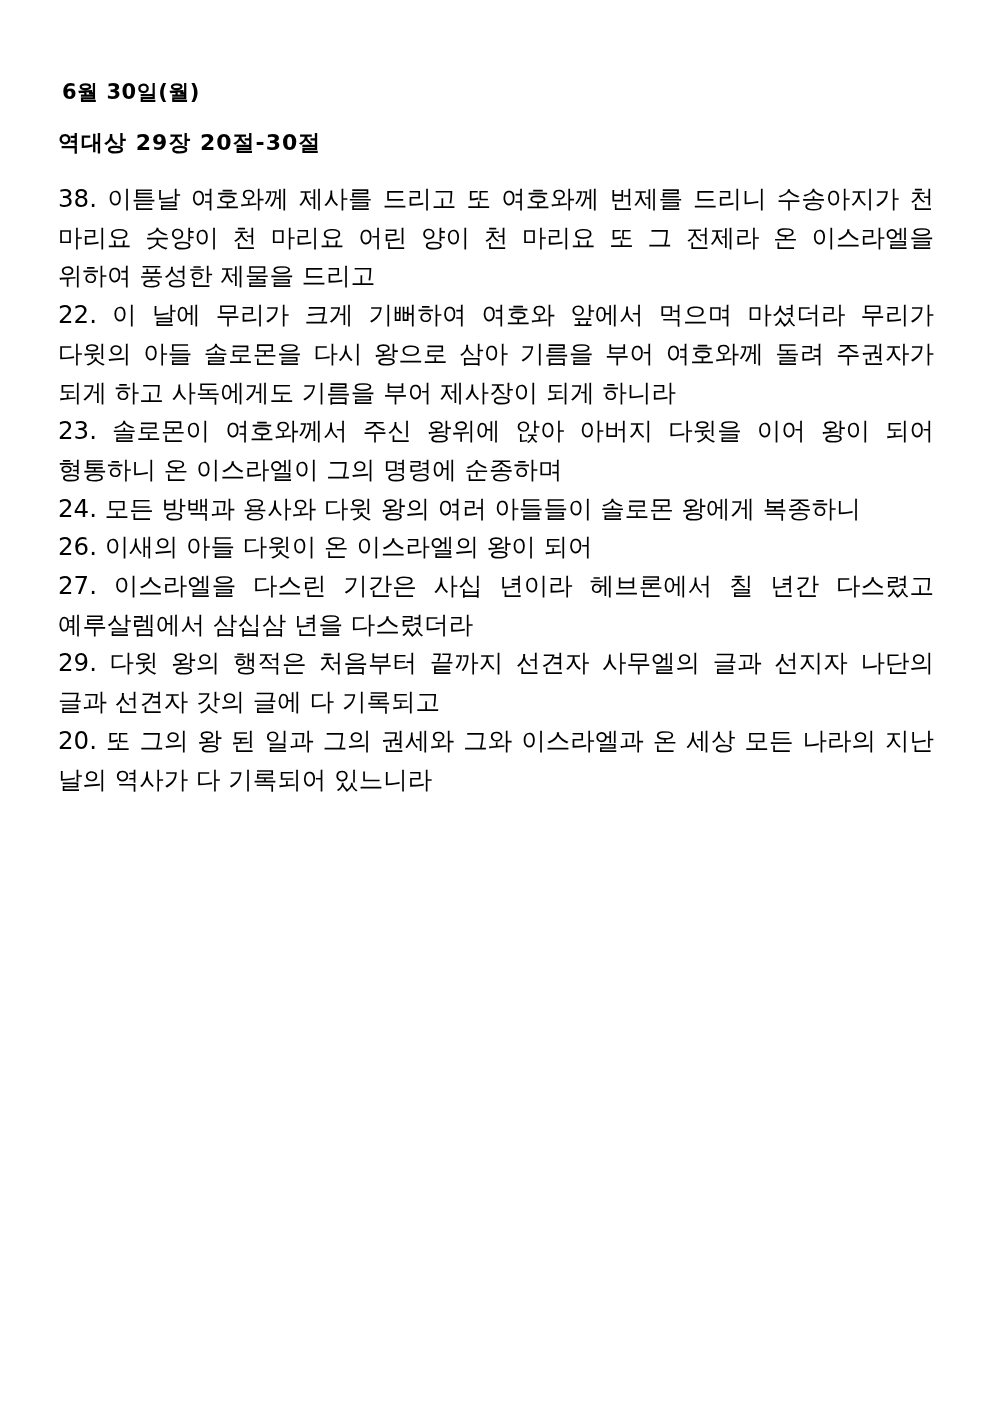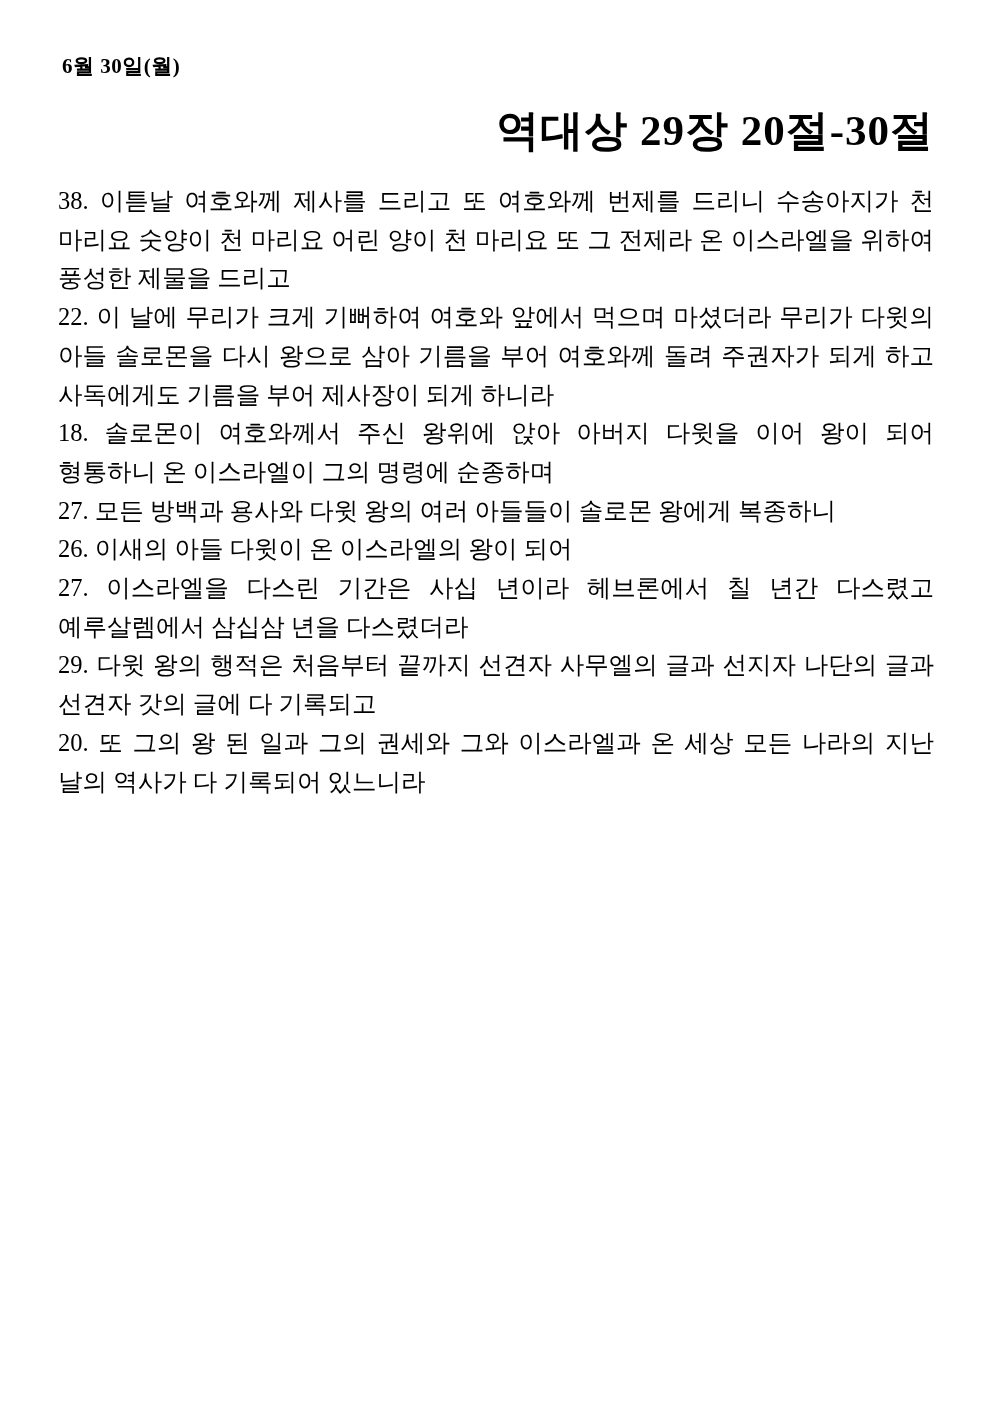--- a/index.html
+++ b/index.html
@@ -12,32 +12,31 @@
     height: 1403px;
     font-family: "DejaVu Sans", "Liberation Sans", sans-serif;
     color: #000000;
     position: relative;
     overflow: hidden;
   }
   .page {
     box-sizing: border-box;
     width: 992px;
     height: 1403px;
-    padding: 52px 58px 40px 58px;
-    font-family: Liberation Serif, serif;
+    padding: 78px 58px 40px 58px;
   }
   .date-line {
     font-size: 21px;
     font-weight: bold;
     letter-spacing: 0.5px;
     margin: 0 0 22px 4px;
   }
   .doc-title {
-    text-align: right;
-    font-size: 43px;
+    text-align: left;
+    font-size: 22px;
     font-weight: bold;
     letter-spacing: 1px;
     margin: 0 0 22px 0;
   }
   .verses {
     margin: 0;
     padding: 0;
     list-style: none;
   }
   .verse {
@@ -54,21 +53,21 @@
 
 <div class="page">
 
   <div class="date-line">6월 30일(월)</div>
 
   <h1 class="doc-title">역대상 29장 20절-30절</h1>
 
   <div class="verses">
     <p class="verse">38. 이튿날 여호와께 제사를 드리고 또 여호와께 번제를 드리니 수송아지가 천 마리요 숫양이 천 마리요 어린 양이 천 마리요 또 그 전제라 온 이스라엘을 위하여 풍성한 제물을 드리고</p>
     <p class="verse">22. 이 날에 무리가 크게 기뻐하여 여호와 앞에서 먹으며 마셨더라 무리가 다윗의 아들 솔로몬을 다시 왕으로 삼아 기름을 부어 여호와께 돌려 주권자가 되게 하고 사독에게도 기름을 부어 제사장이 되게 하니라</p>
-    <p class="verse">18. 솔로몬이 여호와께서 주신 왕위에 앉아 아버지 다윗을 이어 왕이 되어 형통하니 온 이스라엘이 그의 명령에 순종하며</p>
-    <p class="verse">27. 모든 방백과 용사와 다윗 왕의 여러 아들들이 솔로몬 왕에게 복종하니</p>
+    <p class="verse">23. 솔로몬이 여호와께서 주신 왕위에 앉아 아버지 다윗을 이어 왕이 되어 형통하니 온 이스라엘이 그의 명령에 순종하며</p>
+    <p class="verse">24. 모든 방백과 용사와 다윗 왕의 여러 아들들이 솔로몬 왕에게 복종하니</p>
     <p class="verse">26. 이새의 아들 다윗이 온 이스라엘의 왕이 되어</p>
     <p class="verse">27. 이스라엘을 다스린 기간은 사십 년이라 헤브론에서 칠 년간 다스렸고 예루살렘에서 삼십삼 년을 다스렸더라</p>
     <p class="verse">29. 다윗 왕의 행적은 처음부터 끝까지 선견자 사무엘의 글과 선지자 나단의 글과 선견자 갓의 글에 다 기록되고</p>
     <p class="verse">20. 또 그의 왕 된 일과 그의 권세와 그와 이스라엘과 온 세상 모든 나라의 지난 날의 역사가 다 기록되어 있느니라</p>
   </div>
 
 </div>
 
 </body></html>

